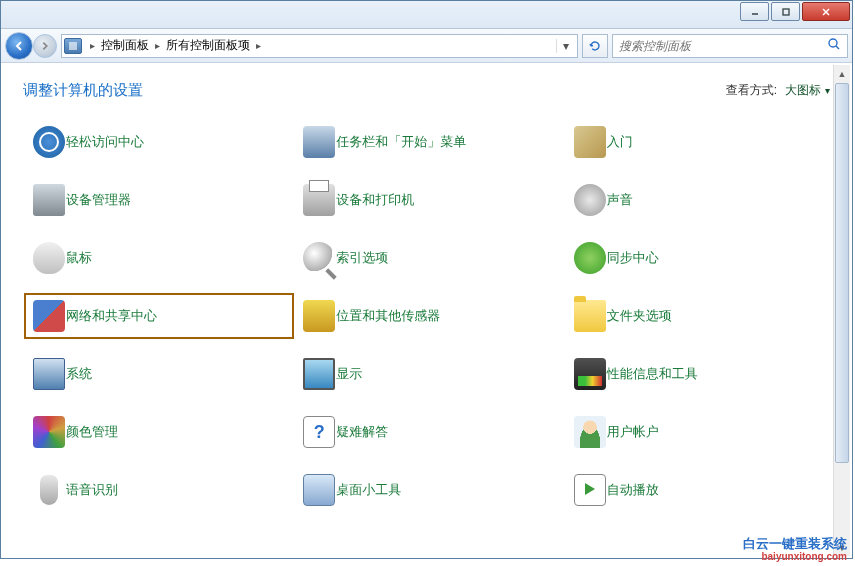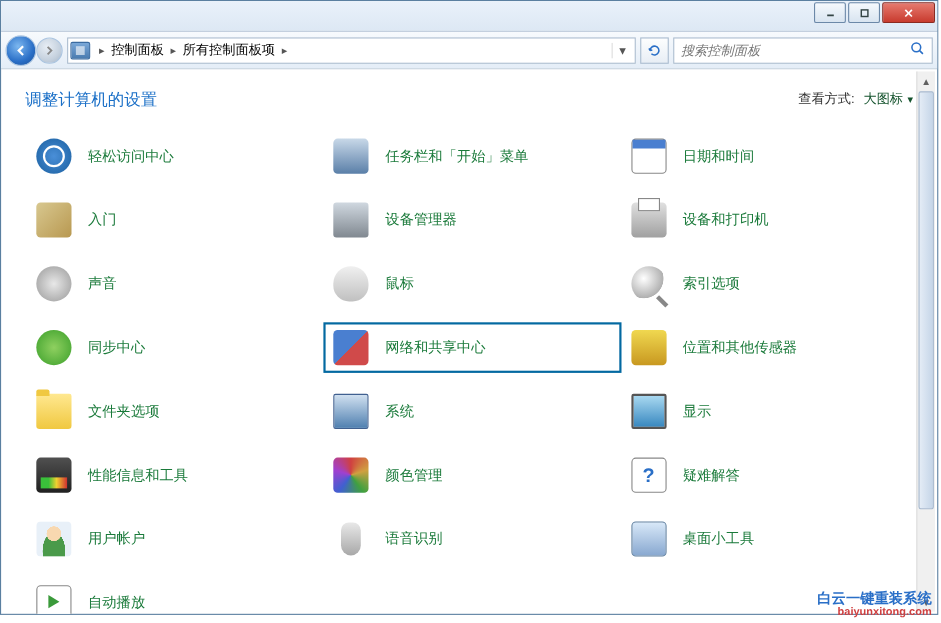--- a/index.html
+++ b/index.html
@@ -33,22 +33,22 @@
   
   .content { padding: 18px 22px 0 22px; height: calc(100% - 62px); overflow: hidden; }
   .content-header { display: flex; justify-content: space-between; align-items: center; margin-bottom: 22px; }
   .heading { font-size: 15px; color: #1a6fc7; font-weight: normal; }
   .view-ctrl { display: flex; align-items: center; gap: 8px; font-size: 12px; }
   .view-label { color: #333; }
   .view-drop { color: #14532d; cursor: pointer; display: flex; align-items: center; gap: 4px; }
   .view-drop::after { content: "▾"; font-size: 10px; }
   
   .items { display: grid; grid-template-columns: repeat(3, 1fr); column-gap: 10px; row-gap: 18px; padding-left: 6px; }
-  .item { display: flex; align-items: center; gap: 14px; cursor: pointer; padding: 3px; }
-  .item.highlighted { border: 2px solid #0369a1; padding: 4px 6px; margin: -3px -5px; }
+  .item { display: flex; align-items: center; cursor: pointer; padding: 3px; }
+  .item.highlighted { border: 2px solid #a16207; padding: 4px 6px; margin: -3px -5px; }
   .icon-box { width: 34px; height: 34px; display: flex; align-items: center; justify-content: center; flex-shrink: 0; }
   .item-label { color: #1a7a3a; font-size: 13px; }
   
   
   .ic { width: 32px; height: 32px; border-radius: 4px; }
   .ic-ease { background: radial-gradient(circle,#4a8fd8,#1a5f9f); border-radius: 50%; position: relative; }
   .ic-ease::after { content:""; position:absolute; inset:6px; border:2px solid #fff; border-radius:50%; }
   .ic-region { background: radial-gradient(circle at 30% 30%,#8fd080,#2a7f3a); border-radius:50%; }
   .ic-taskbar { background: linear-gradient(to bottom,#c8d8e8,#5a7fa8); }
   .ic-date { background: #fff; border:1px solid #888; position:relative; }
@@ -169,26 +169,20 @@
           <span class="item-label">轻松访问中心</span>
         </div>
         <div class="item">
           <div class="icon-box">
             <div class="ic ic-taskbar"></div>
           </div>
           <span class="item-label">任务栏和「开始」菜单</span>
         </div>
         <div class="item">
           <div class="icon-box">
-            <div class="ic ic-date"></div>
-          </div>
-          <span class="item-label">日期和时间</span>
-        </div>
-        <div class="item">
-          <div class="icon-box">
             <div class="ic ic-intro"></div>
           </div>
           <span class="item-label">入门</span>
         </div>
         <div class="item">
           <div class="icon-box">
             <div class="ic ic-device"></div>
           </div>
           <span class="item-label">设备管理器</span>
         </div>

